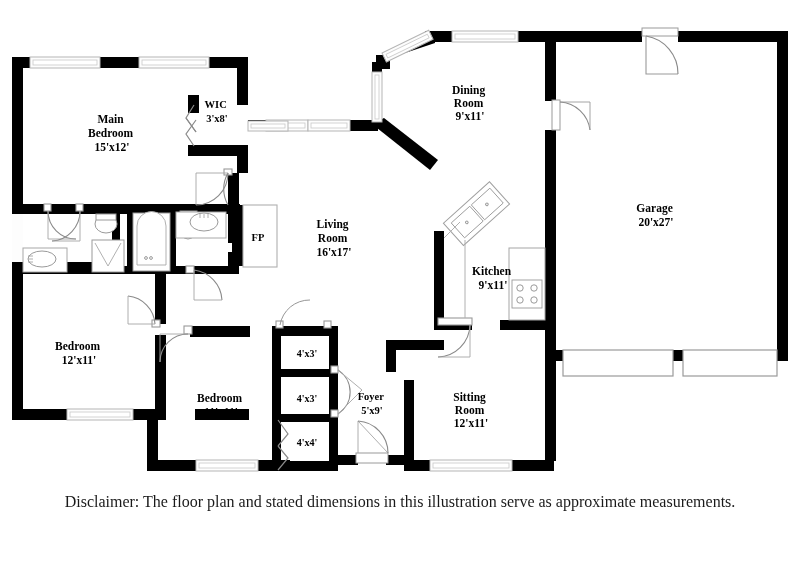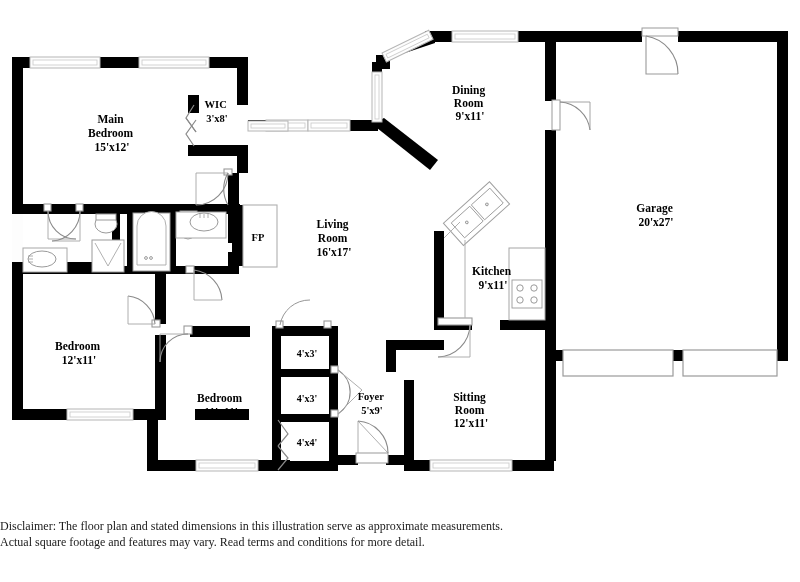--- a/index.html
+++ b/index.html
@@ -38,24 +38,25 @@
   }
   .rm-label.small {
     font-size: 10.5px;
   }
   .rm-label.tiny {
     font-size: 10px;
   }
   .disclaimer {
     position: absolute;
     left: 0;
-    top: 518px;
+    top: 494px;
     width: 800px;
+    text-align: center;
     font-family: "Liberation Serif", serif;
-    font-size: 12px;
+    font-size: 16px;
     line-height: 16px;
     color: #1a1a1a;
   }
   .disclaimer div { white-space: nowrap; }
 </style>
 </head>
 <body>
 
 <div id="plan-wrap">
 <svg id="floorplan" viewBox="0 0 800 582" xmlns="http://www.w3.org/2000/svg">
@@ -413,14 +414,13 @@
       <tspan x="471" y="411">Room</tspan>
       <tspan x="471" y="424">12'x11'</tspan>
     </text>
   </g>
 
 </svg>
 </div>
 
 <div class="disclaimer">
   <div>Disclaimer: The floor plan and stated dimensions in this illustration serve as approximate measurements.</div>
-  <div>Actual square footage and features may vary. Read terms and conditions for more detail.</div>
 </div>
 
 </body></html>

